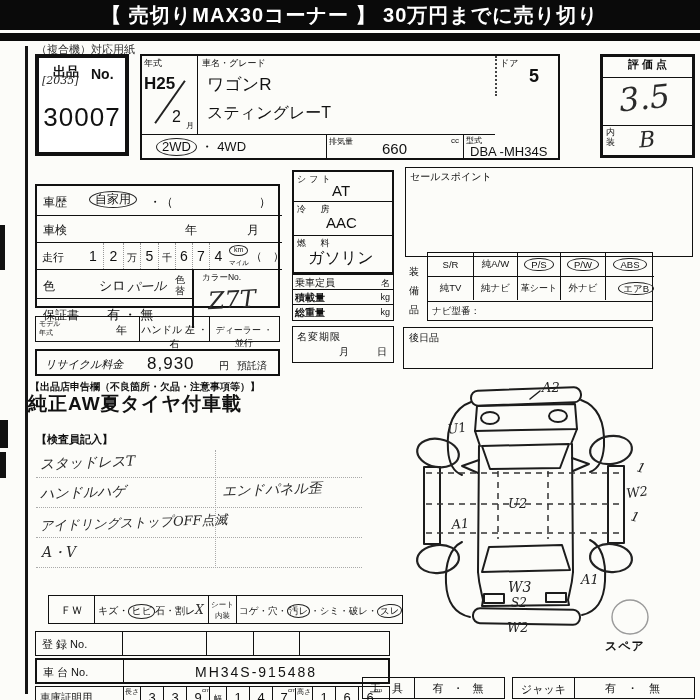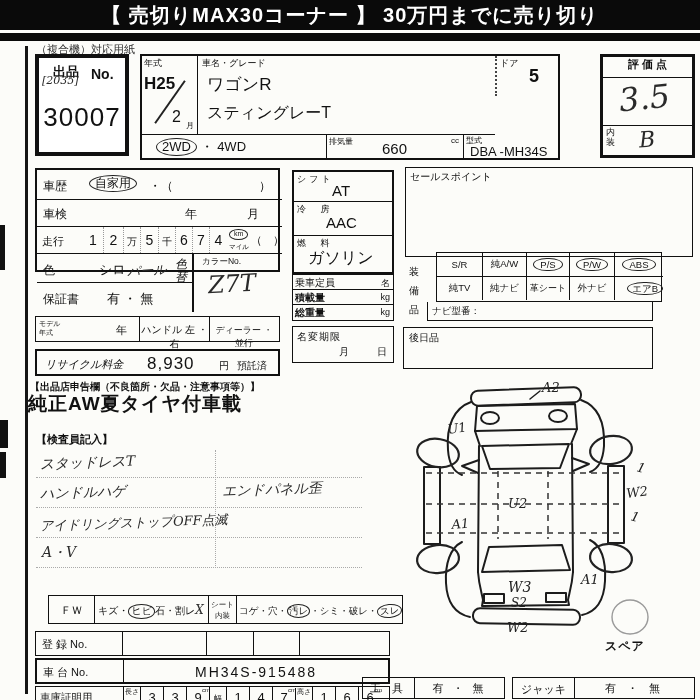--- a/index.html
+++ b/index.html
@@ -74,21 +74,21 @@
 
   <div class="abs" style="left:600px;top:54px;width:95px;height:104px;border:3px solid #111;">
     <div style="height:20px;border-bottom:1.5px solid #111;text-align:center;font-size:11px;font-weight:bold;">評 価 点</div>
     <span class="cell hw" style="left:16px;top:22px;font-size:32px;transform:rotate(-6deg);z-index:2;">3.5</span>
     <div class="cell" style="left:0;right:0;bottom:0;height:30px;border-top:1.5px solid #111;">
       <span class="cell stack" style="left:3px;top:2px;width:11px;font-size:9px;">内装</span>
       <span class="cell hw" style="left:36px;top:1px;font-size:22px;transform:rotate(-4deg);">B</span>
     </div>
   </div>
 
-  <div class="tbl" style="left:35px;top:168px;width:245px;height:104px;">
+  <div class="tbl" style="left:35px;top:184px;width:245px;height:124px;">
     <div class="cell" style="left:0;top:0;width:245px;height:30px;border-bottom:1.5px solid #111;">
       <span class="cell" style="left:6px;top:8px;font-size:12px;">車歴</span>
       <span class="cell circ" style="left:52px;top:5px;font-size:12px;">自家用</span>
       <span class="cell" style="left:112px;top:8px;font-size:12px;">・（</span>
       <span class="cell" style="left:222px;top:8px;font-size:12px;">）</span>
     </div>
     <div class="cell" style="left:0;top:30px;width:245px;height:27px;border-bottom:1.5px solid #111;">
       <span class="cell" style="left:6px;top:6px;font-size:12px;">車検</span>
       <span class="cell" style="left:148px;top:6px;font-size:12px;">年</span>
       <span class="cell" style="left:210px;top:6px;font-size:12px;">月</span>
@@ -104,21 +104,21 @@
       <span class="cell" style="left:155px;top:0;width:17px;height:100%;text-align:center;padding-top:5px;font-size:14px;border-left:1px dotted #999;">7</span>
       <span class="cell" style="left:172px;top:0;width:18px;height:100%;text-align:center;padding-top:5px;font-size:14px;border-left:1px dotted #999;">4</span>
       <span class="cell circ" style="left:192px;top:2px;font-size:7px;padding:0 4px;">km</span>
       <span class="cell" style="left:192px;top:16px;font-size:6.5px;">マイル</span>
       <span class="cell" style="left:214px;top:6px;font-size:11px;">（　）</span>
     </div>
     <div class="cell" style="left:0;top:84px;width:155px;height:29px;border-bottom:1.5px solid #111;">
       <span class="cell" style="left:6px;top:8px;font-size:12px;">色</span>
       <span class="cell" style="left:62px;top:7px;font-size:13px;">シロ</span>
       <span class="cell hw" style="left:90px;top:8px;font-size:13px;transform:rotate(-4deg);">パール</span>
-      <span class="cell stack" style="left:138px;top:4px;width:10px;font-size:12px;font-style:italic;">色替</span>
+      <span class="cell stack" style="left:138px;top:4px;width:10px;font-size:10px;">色替</span>
     </div>
     <div class="cell" style="left:0;top:113px;width:155px;height:29px;">
       <span class="cell" style="left:6px;top:8px;font-size:12px;">保証書</span>
       <span class="cell" style="left:70px;top:7px;font-size:13px;">有 ・ 無</span>
     </div>
     <div class="cell" style="left:155px;top:84px;width:90px;height:58px;border-left:2px solid #111;">
       <span class="cell" style="left:8px;top:2px;font-size:8.5px;">カラーNo.</span>
       <span class="cell hw" style="left:14px;top:16px;font-size:24px;transform:rotate(-3deg);">Z7T</span>
     </div>
   </div>
@@ -177,21 +177,21 @@
     <span class="cell" style="left:4px;top:3px;font-size:10px;letter-spacing:1px;">名変期限</span>
     <span class="cell" style="left:46px;bottom:3px;font-size:10px;">月</span>
     <span class="cell" style="right:6px;bottom:3px;font-size:10px;">日</span>
   </div>
 
   <div class="abs" style="left:405px;top:167px;width:288px;height:90px;border:1.5px solid #111;">
     <span class="cell" style="left:4px;top:2px;font-size:10px;">セールスポイント</span>
   </div>
 
   <div class="abs stack" style="left:409px;top:262px;width:12px;font-size:10px;line-height:1.9;">装備品</div>
-  <div class="abs" style="left:436px;top:252px;width:226px;height:50px;border:1.5px solid #111;">
+  <div class="abs" style="left:427px;top:252px;width:226px;height:50px;border:1.5px solid #111;">
     <div class="cell" style="left:0;top:0;width:45px;height:24px;border-bottom:1px solid #111;display:flex;align-items:center;justify-content:center;font-size:9.5px;">
         <span>S/R</span>
       </div>
     <div class="cell" style="left:45px;top:0;width:44px;height:24px;border-left:1px solid #111;border-bottom:1px solid #111;display:flex;align-items:center;justify-content:center;font-size:9.5px;">
         <span>純A/W</span>
       </div>
     <div class="cell" style="left:89px;top:0;width:43px;height:24px;border-left:1px solid #111;border-bottom:1px solid #111;display:flex;align-items:center;justify-content:center;font-size:9.5px;">
         <span style="padding:0 6px;" class="circ">P/S</span>
       </div>
     <div class="cell" style="left:132px;top:0;width:45px;height:24px;border-left:1px solid #111;border-bottom:1px solid #111;display:flex;align-items:center;justify-content:center;font-size:9.5px;">

